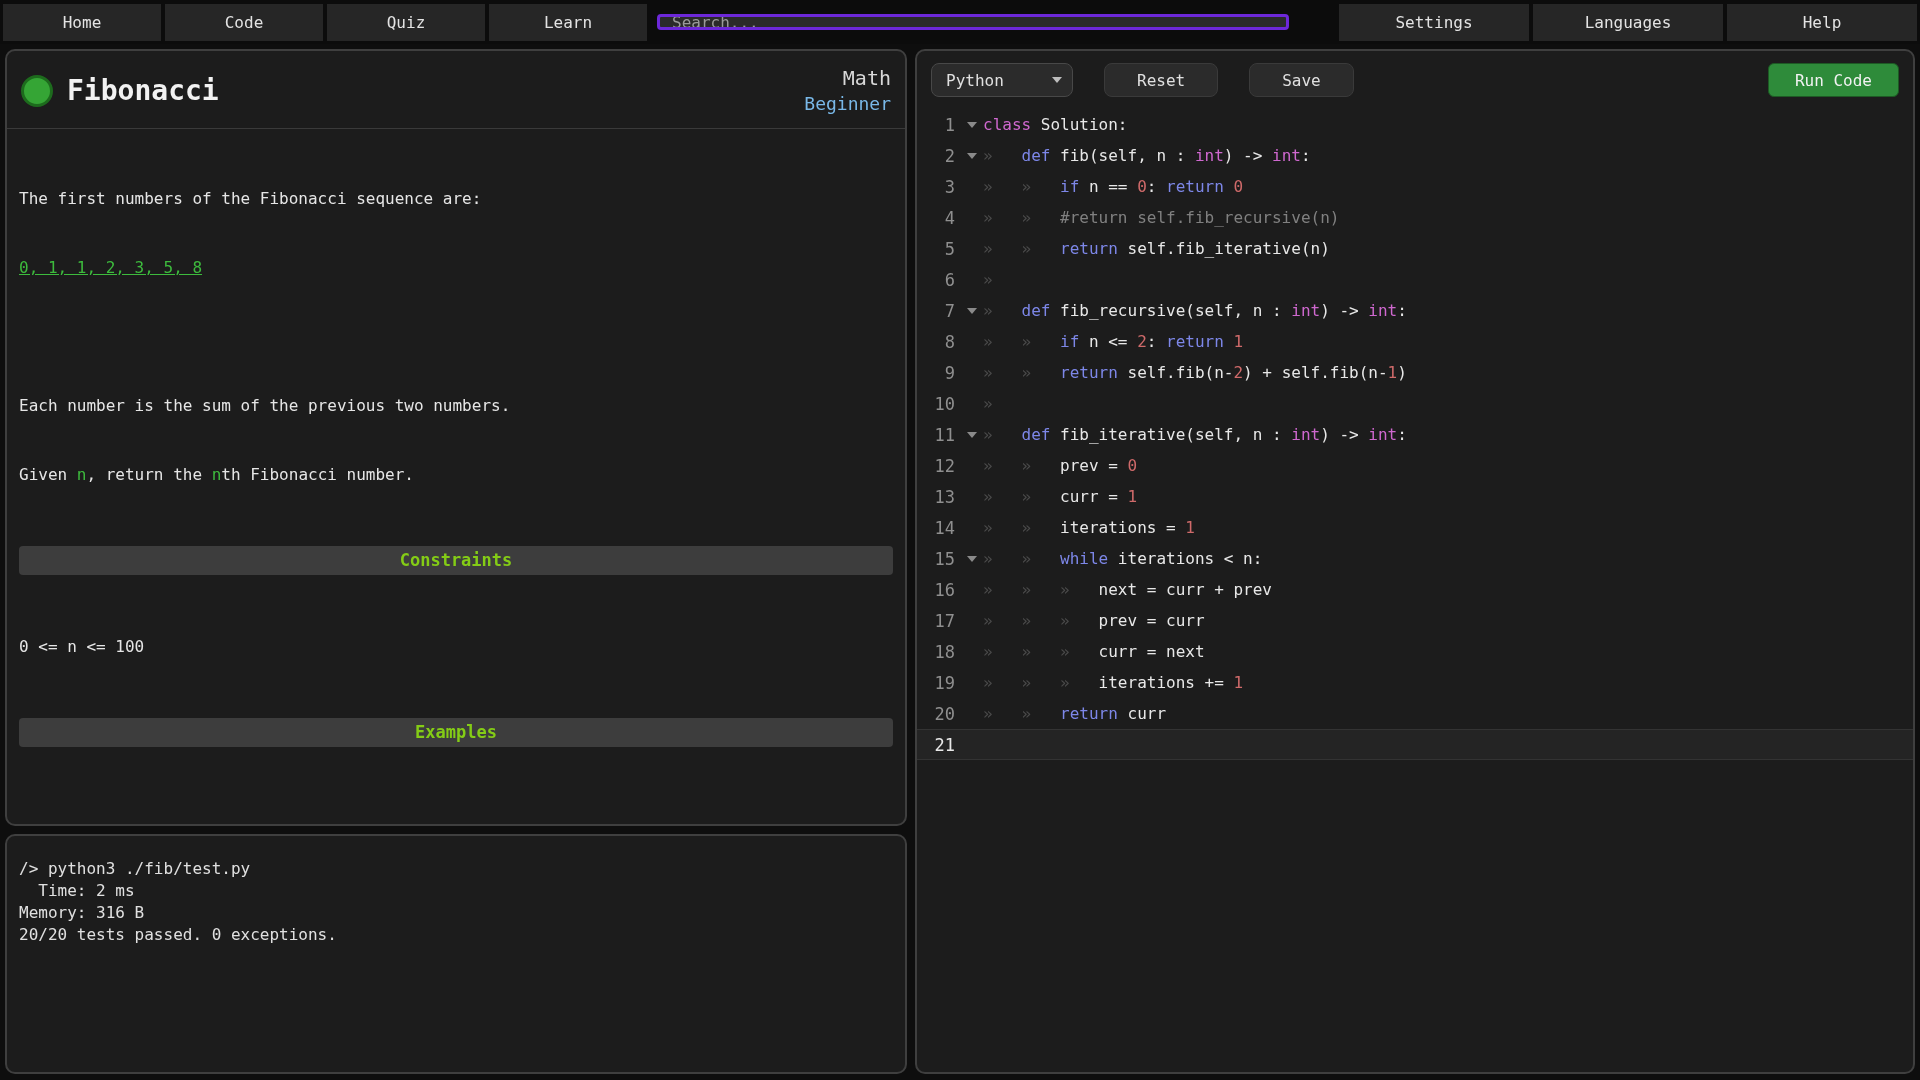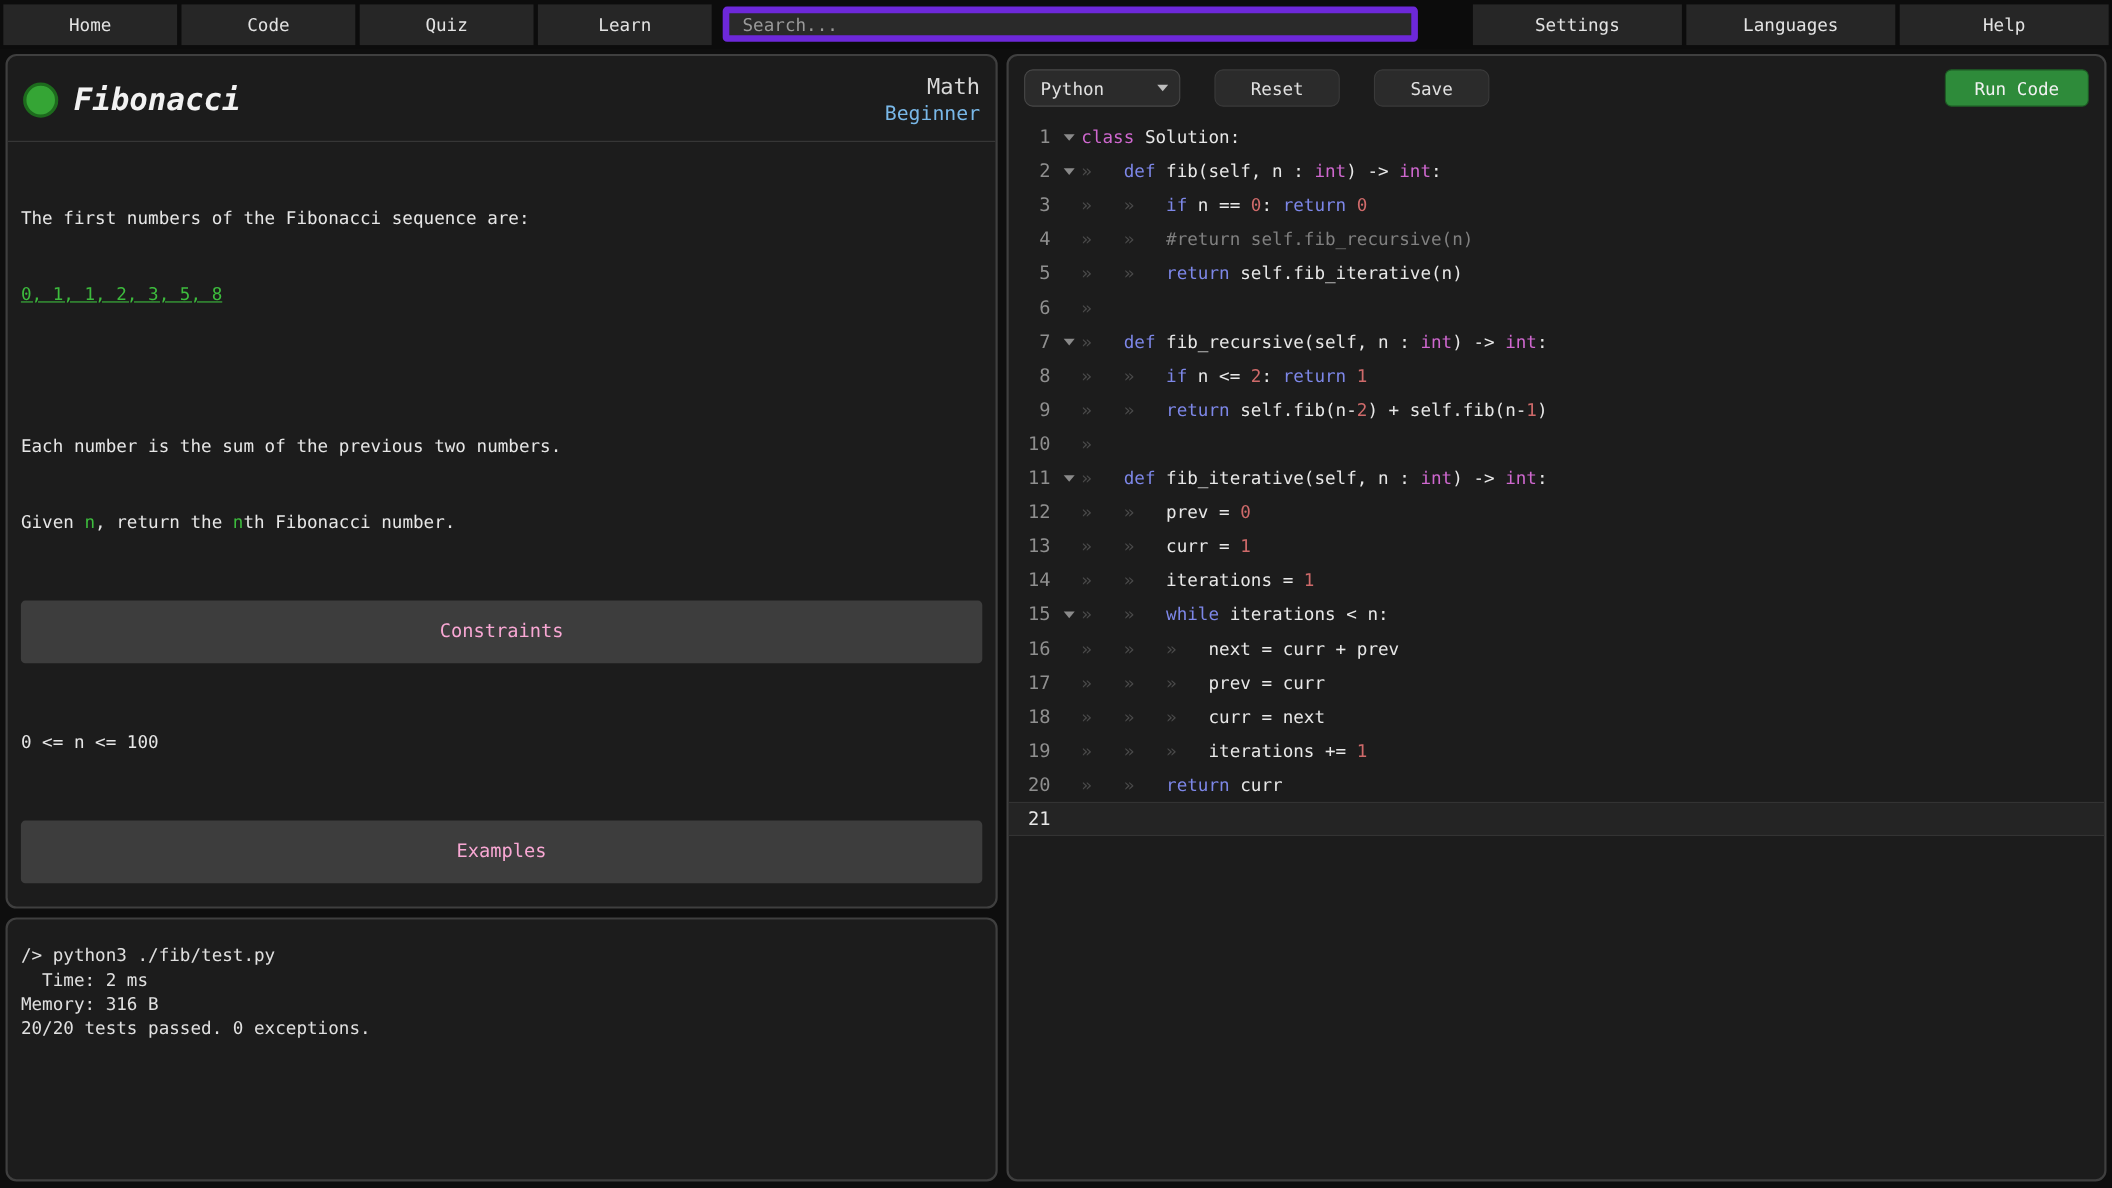--- a/index.html
+++ b/index.html
@@ -14,22 +14,22 @@
     height:44px; display:flex; align-items:center; gap:4px;
     background:#0c0c0c; padding:3px 3px;
   }
   .nav-btn {
     width:158px; height:37px; border:none; border-radius:0;
     background:#262626; color:#e3e3e3; font:16px "DejaVu Sans Mono", monospace;
     cursor:pointer;
   }
   .nav-right { width:190px; }
   .search {
-    width:632px; height:32px; margin-left:6px;
-    background:#2a2a2a; border:6px solid #6d28d9; border-radius:4px;
+    width:632px; height:16px; margin-left:6px;
+    background:#2a2a2a; border:3px solid #6d28d9; border-radius:4px;
     color:#dcdcdc; font:16px "DejaVu Sans Mono", monospace; padding:0 12px;
   }
   .search::placeholder { color:#9a9a9a; }
   .nav-spacer { flex:1; }
   
   .main { display:flex; gap:8px; padding:5px 5px 6px 5px; height:1036px; }
   .panel {
     background:#1c1c1c; border:2px solid #3f3f3f; border-radius:10px;
   }
   .left-col { width:902px; display:flex; flex-direction:column; gap:8px; }
@@ -38,32 +38,32 @@
   .editor-panel { flex:1; overflow:hidden; display:flex; flex-direction:column; }
   
   .prob-header {
     display:flex; align-items:center; padding:14px 14px 12px 14px;
     border-bottom:1px solid #3a3a3a;
   }
   .status-circle {
     width:32px; height:32px; border-radius:50%;
     background:#35a535; border:3px solid #1d6b1d; margin-right:14px;
   }
-  .prob-title { font-size:28px; font-weight:bold; color:#f2f2f2;font-style:italic; }
+  .prob-title { font-size:28px; font-weight:bold; color:#f2f2f2; }
   .prob-meta { margin-left:auto; text-align:right; line-height:1.35; }
   .prob-category { font-size:20px; color:#d8d8d8; }
   .prob-difficulty { font-size:18px; color:var(--beginner-blue); }
   .prob-body { padding:12px 12px; font-size:16px; line-height:23px; white-space:pre-wrap; }
   .seq { color:var(--seq-green);text-decoration:underline; }
   .n-hl { color:var(--seq-green); }
   .spacer-line { height:23px; }
   .section-bar {
     background:#3d3d3d; border-radius:4px; text-align:center;
-    font-size:17px; font-weight:normal; color:#f9a8d4;
-    padding:17px 0; margin:14px 0 14px 0;
+    font-size:17px; font-weight:bold; color:#84cc16;
+    padding:3px 0; margin:14px 0 14px 0;
   }
   .example-block { margin-bottom:23px; }
   
   .tests-inner { padding:10px 12px; }
   .tests-banner {
     background:var(--accent-green); border-radius:4px; text-align:center;
     font-size:16px; font-weight:bold; color:#ffffff; padding:3px 0;
   }
   .term { margin-top:12px; font-size:16px; line-height:22px; }
   .term-line { white-space:pre; color:#e0e0e0; }

